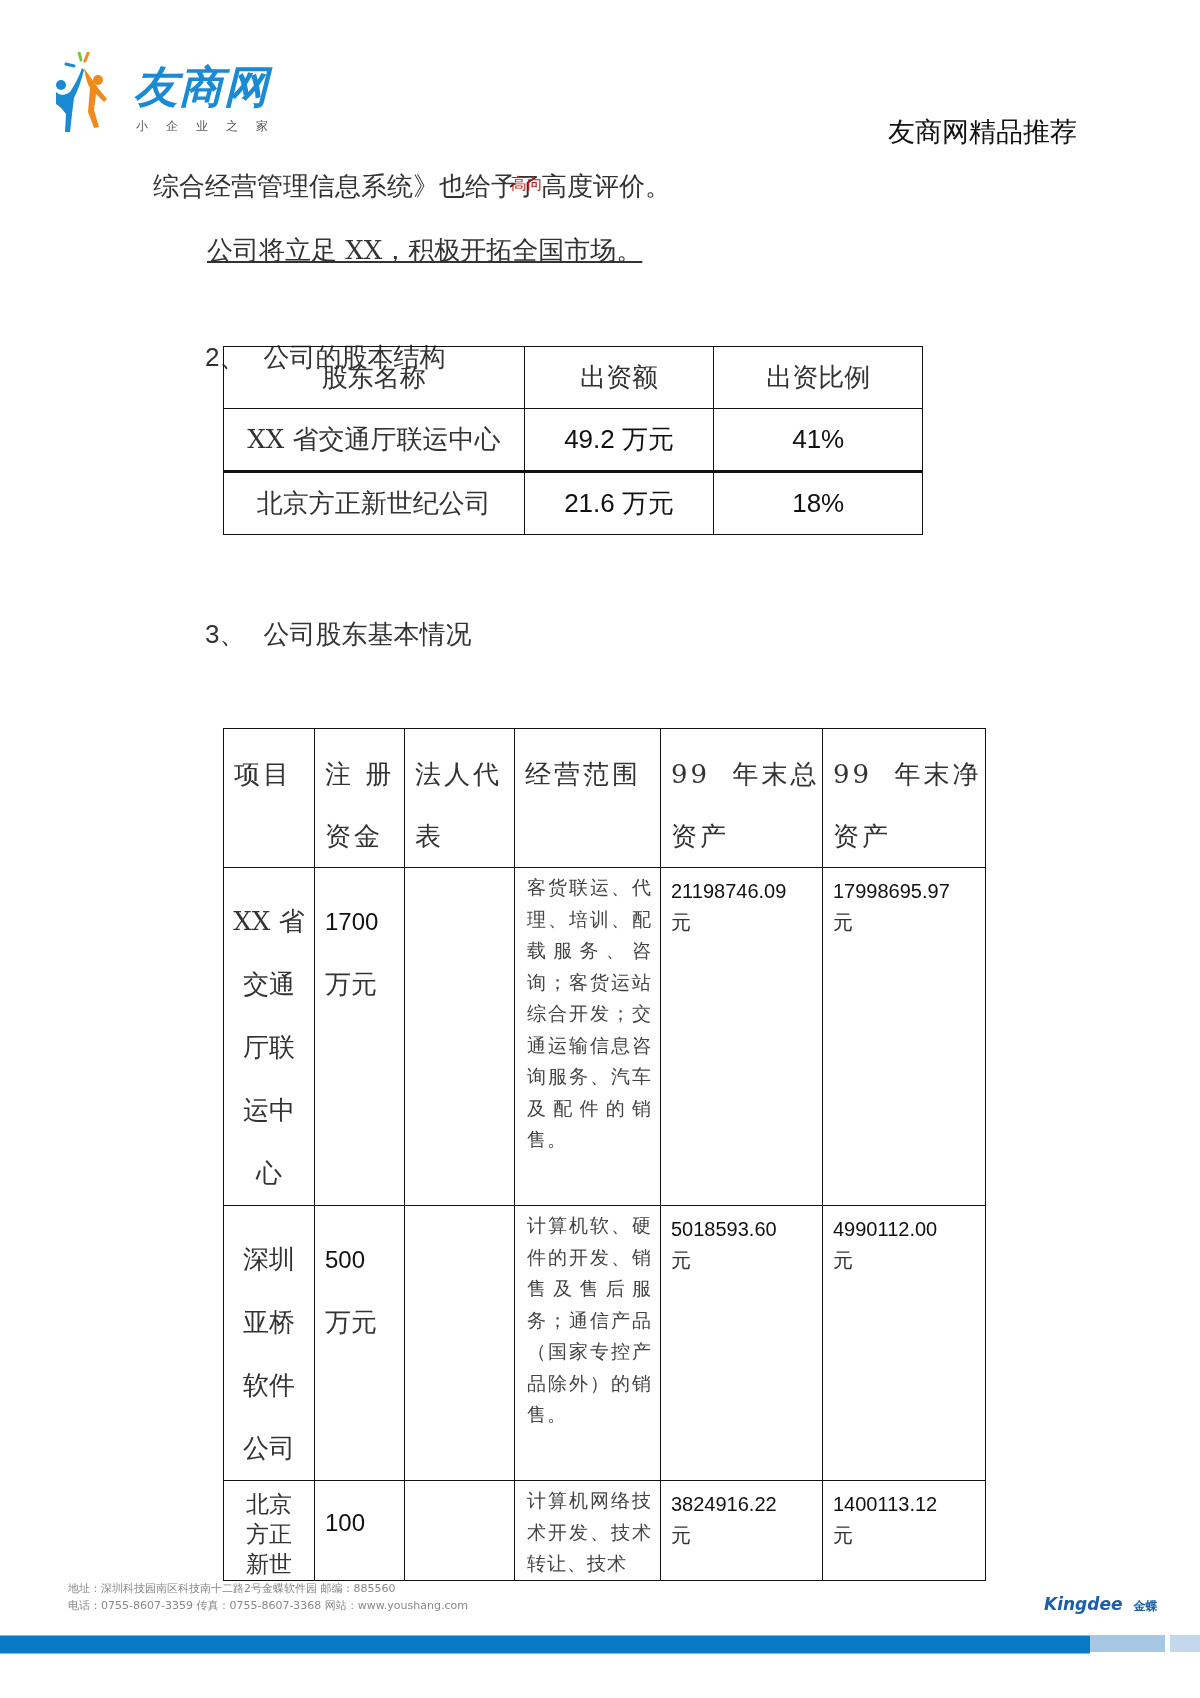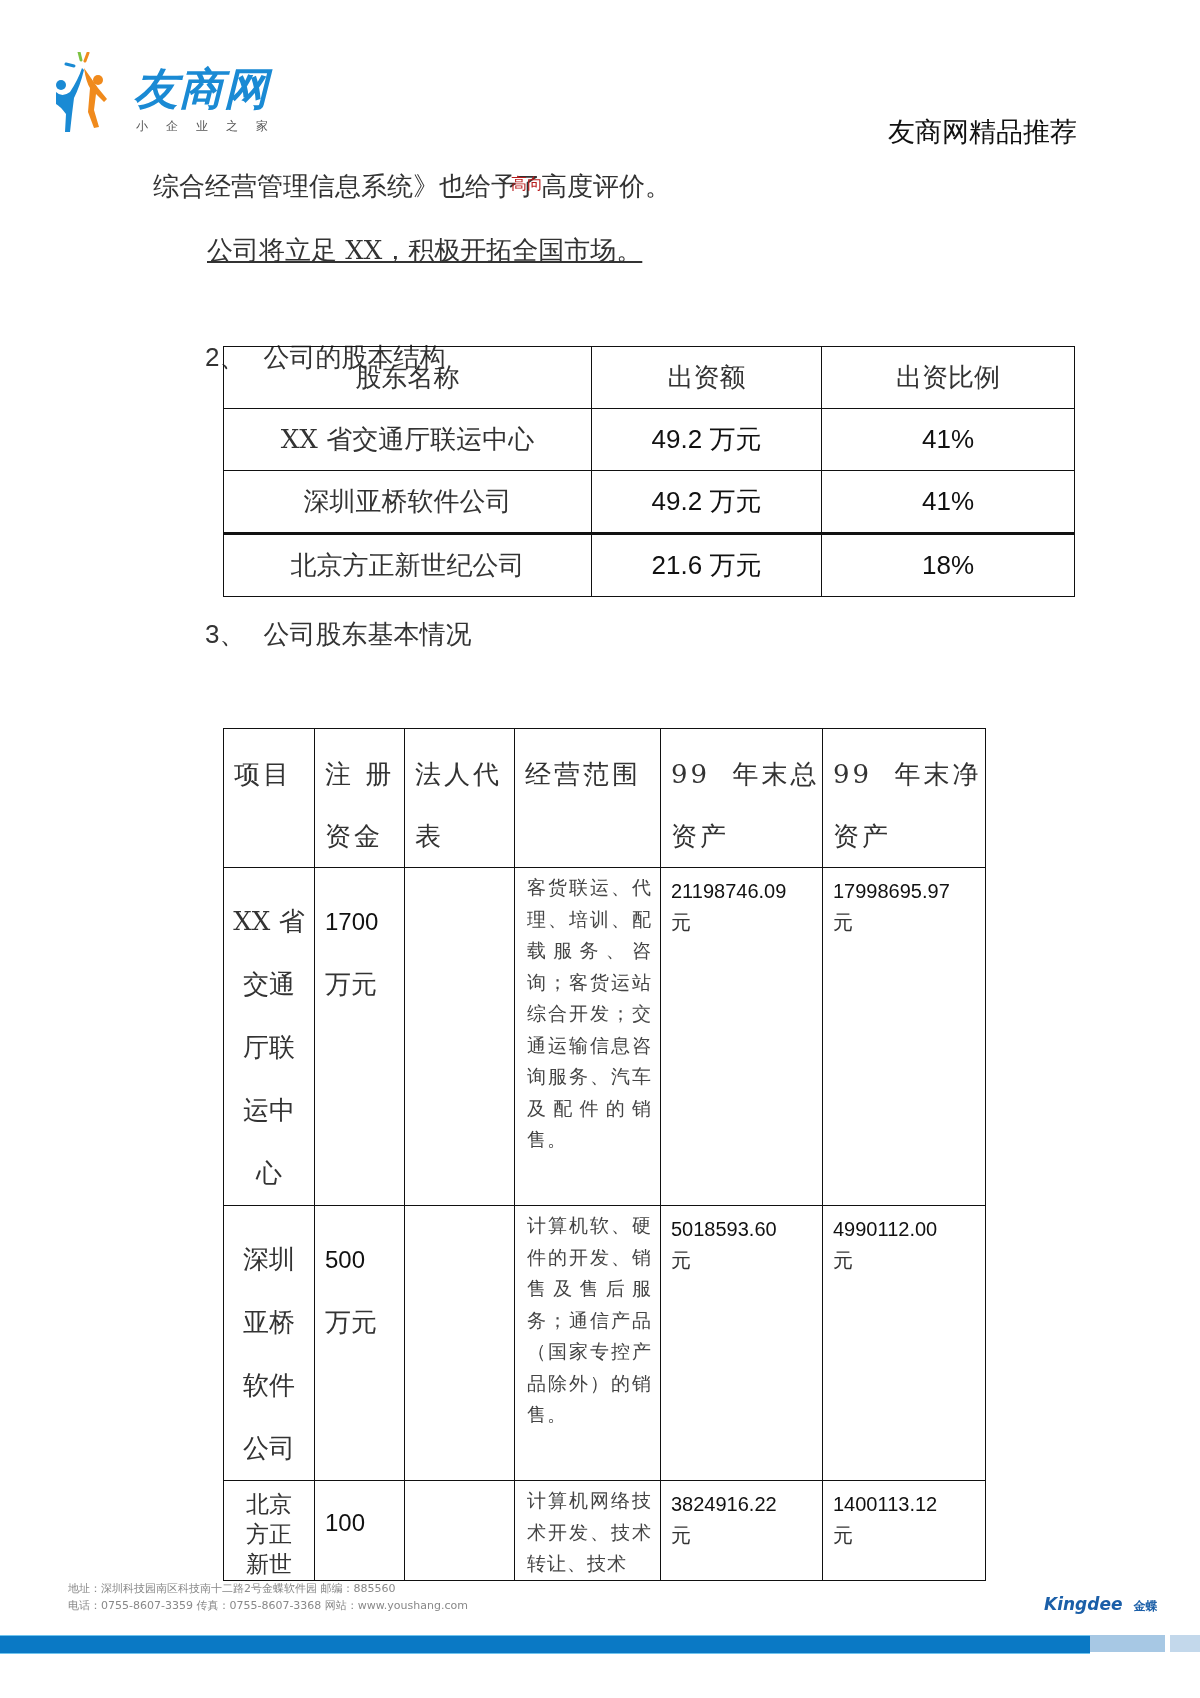--- a/index.html
+++ b/index.html
@@ -2,39 +2,39 @@
 <html><head>
 <meta charset="utf-8">
 <style>
   html, body { margin: 0; padding: 0; background: #ffffff; }
   body { width: 1200px; height: 1698px; position: relative; overflow: hidden;
          font-family: "DejaVu Serif", "Liberation Serif", serif; color: #222; }
 
   
   .logo { position: absolute; left: 52px; top: 52px; width: 250px; height: 90px; }
   .logo svg { position: absolute; left: 0; top: 0; }
-  .logo-text { position: absolute; left: 82px; top: 16px; font-family: Liberation Serif, serif;
+  .logo-text { position: absolute; left: 82px; top: 16px; font-family: Liberation Mono, monospace;
                font-weight: bold; font-size: 44px; color: #1a8ad4; letter-spacing: 1px; line-height: 1; font-style: italic; }
   .logo-sub { position: absolute; left: 84px; top: 68px; font-family: "DejaVu Sans", sans-serif;
               font-size: 12px; color: #555; letter-spacing: 18px; line-height: 1; white-space: nowrap; }
   .header-right { position: absolute; left: 888px; top: 114px; font-family: "DejaVu Sans", sans-serif;
                   font-size: 27px; color: #111; white-space: nowrap; }
 
   
   .para { position: absolute; font-size: 26px; color: #333; white-space: nowrap; line-height: 1; }
   .p1 { left: 153px; top: 173px; }
   .p2 { left: 207px; top: 237px; text-decoration: underline; }
   .h2 { left: 205px; top: 300px; margin-top: 44px; }
   .h3 { left: 205px; top: 621px; }
   .num { font-family: "Liberation Sans", sans-serif; margin-right: 18px; }
   .watermark { color: #b91c1c; font-size: 16px; position: relative; top: -6px; margin: 0 -28px 0 -6px; }
 
   
   table { border-collapse: collapse; position: absolute; }
-  .t1 { left: 223px; top: 346px; width: 852px; }
+  .t1 { left: 223px; top: 346px; width: 700px; }
   .t1 td { border: 1.5px solid #111; height: 61px; text-align: center; font-size: 26px; color: #333; padding: 0; }
   .t1 .sep td { border-top: 3px solid #111; }
   .t1 .n { font-family: "Liberation Sans", sans-serif; color: #111; }
 
   
   .t2 { left: 223px; top: 728px; width: 762px; table-layout: fixed; }
   .t2 td { border: 1.5px solid #111; vertical-align: top; padding: 0; font-size: 26px; color: #333; }
   .t2 .hdr td { height: 125px; }
   .hcell { padding: 14px 0 0 10px; line-height: 62px; letter-spacing: 3px; }
   .namecell { text-align: center; padding-top: 22px; line-height: 63px; font-size: 26px; }
@@ -92,25 +92,20 @@
       <tr>
     <td>股东名称</td>
     <td>出资额</td>
     <td>出资比例</td>
   </tr>
   <tr>
     <td>XX 省交通厅联运中心</td>
     <td class="n">49.2 万元</td>
     <td class="n">41%</td>
   </tr>
-  <tr>
-    <td>深圳亚桥软件公司</td>
-    <td class="n">49.2 万元</td>
-    <td class="n">41%</td>
-  </tr>
   <tr class="sep">
     <td>北京方正新世纪公司</td>
     <td class="n">21.6 万元</td>
     <td class="n">18%</td>
   </tr>
 </tbody>
   </table>
 
 <div class="para h3">
   <span class="num">3、</span><span>公司股东基本情况</span>

